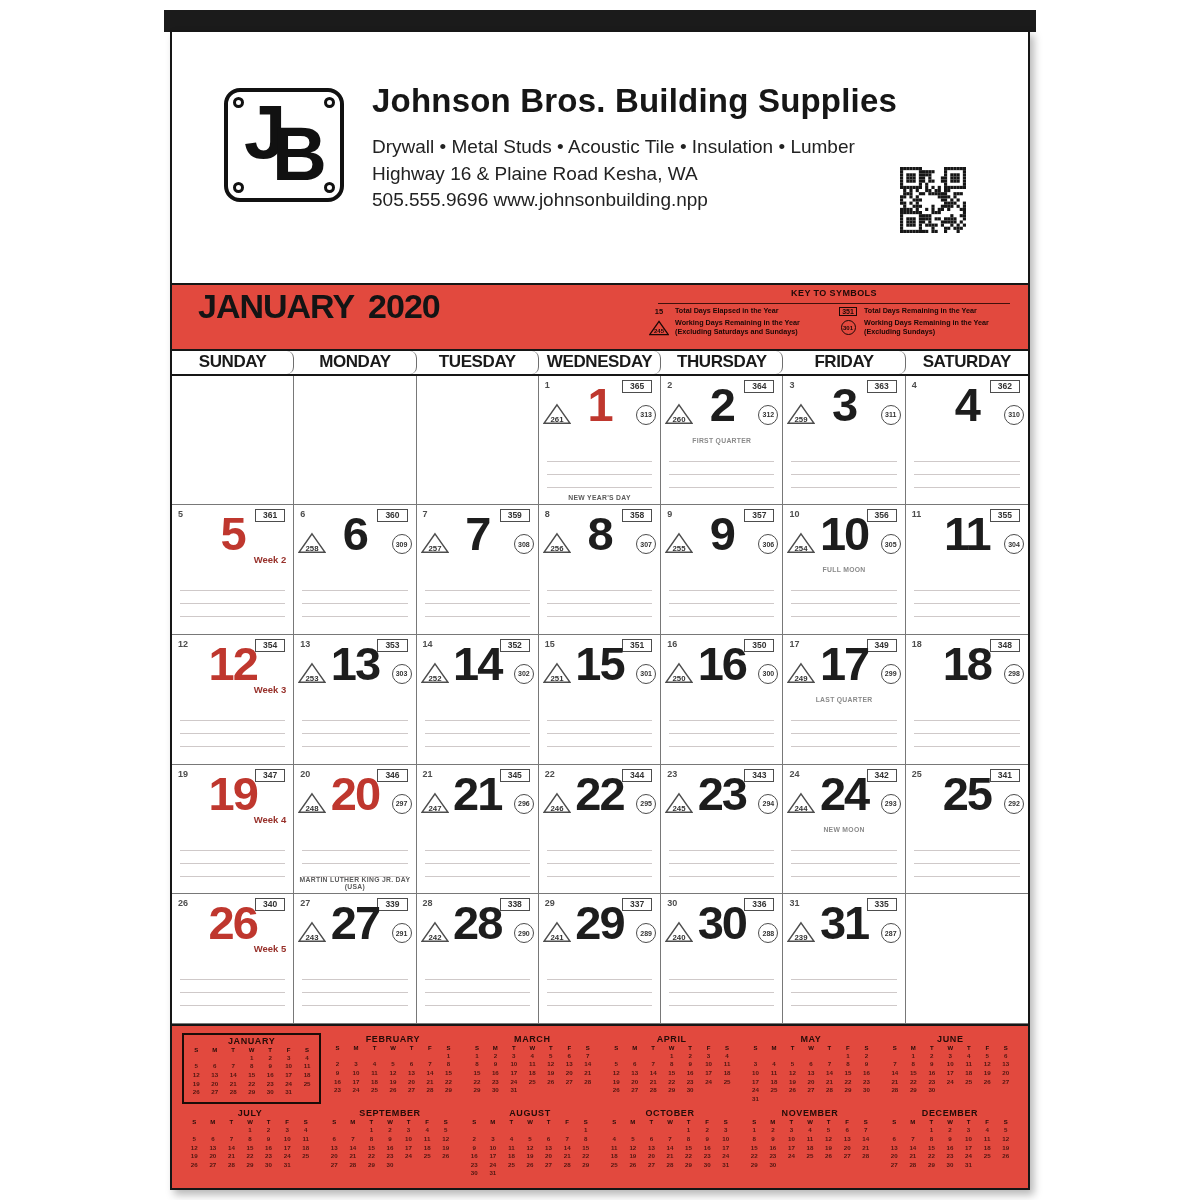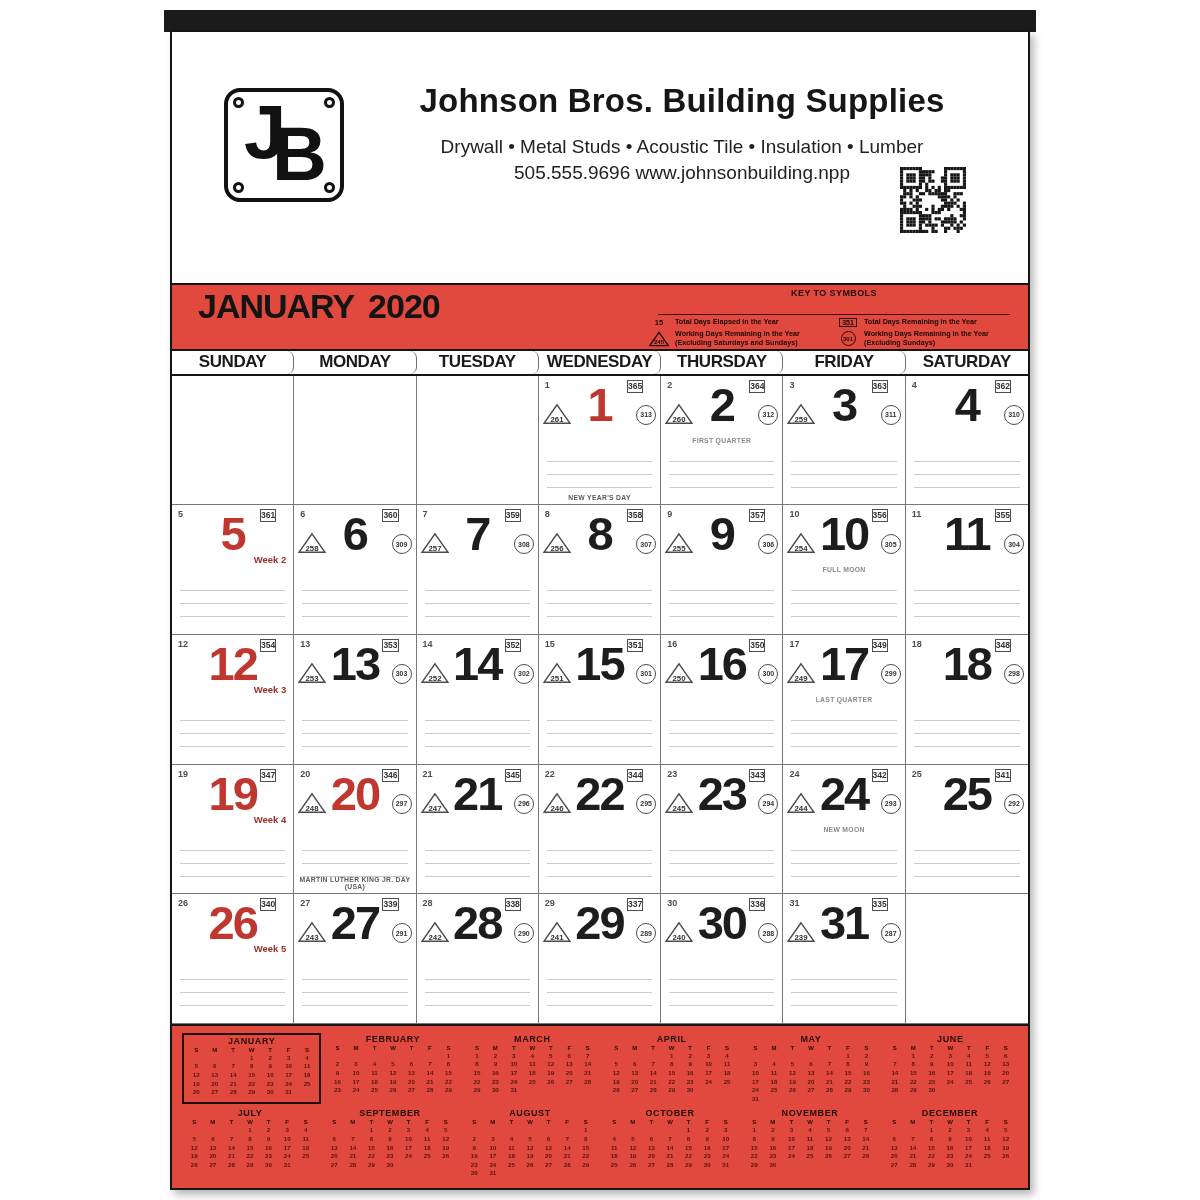--- a/index.html
+++ b/index.html
@@ -10,52 +10,52 @@
           border:2px solid #161616; box-shadow:4px 5px 8px rgba(0,0,0,.28); display:flex; flex-direction:column; }
 
   
   .brand-header { position:relative; height:253px; background:#fff; }
   .logo { position:absolute; left:52px; top:56px; width:120px; height:114px; border:4px solid #111; border-radius:16px; }
   .logo .hole { position:absolute; width:11px; height:11px; border:3px solid #111; border-radius:50%; background:#fff; }
   .hole.tl { left:5px; top:5px; } .hole.tr { right:5px; top:5px; }
   .hole.bl { left:5px; bottom:5px; } .hole.br { right:5px; bottom:5px; }
   .logo .mono-j { position:absolute; left:16px; top:-4px; font-size:76px; font-weight:bold; color:#111; letter-spacing:-4px; }
   .logo .mono-b { position:absolute; left:44px; top:18px; font-size:76px; font-weight:bold; color:#111; }
-  .brand-text { position:absolute; left:200px; top:50px; width:620px; text-align:center; color:#161616; }
+  .brand-text { position:absolute; left:200px; top:50px; width:620px; text-align:left; color:#161616; }
   .company { font-size:33px; font-weight:bold; letter-spacing:.2px; white-space:nowrap; }
   .products { font-size:19px; margin-top:16px; color:#222; white-space:nowrap; }
   .addr { font-size:19px; margin-top:5px; color:#222; }
   .contact { font-size:19px; margin-top:4px; color:#222; }
   .qr { position:absolute; right:62px; top:135px; width:66px; height:66px; background:#fff; }
 
   
   .red-banner { position:relative; height:66px; background:var(--red); border-top:2px solid #161616; }
   .banner-title { position:absolute; left:26px; top:2px; font-size:34px; font-weight:bold; color:#141414; letter-spacing:-1px; }
   .banner-title .yr { margin-left:14px; }
   .key-block { position:absolute; right:8px; top:3px; width:372px; color:#111; }
-  .key-title { text-align:center; font-size:9px; font-weight:bold; letter-spacing:.4px; border-bottom:1px solid #40100c; padding-bottom:16px; margin:0 10px 3px 10px; color:#200a08;}
+  .key-title { text-align:center; font-size:9px; font-weight:bold; letter-spacing:.4px; border-bottom:1px solid #40100c; padding-bottom:5px; margin:0 10px 3px 10px; color:#200a08;}
   .key-items { display:grid; grid-template-columns:1fr 1fr; grid-auto-rows:auto; row-gap:3px; column-gap:6px; }
   .key-item { display:flex; align-items:center; gap:5px; }
   .key-icon { flex:0 0 22px; display:flex; justify-content:center; align-items:center; color:#1c0806; }
   .key-num { font-size:7.5px; font-weight:bold; }
   .key-box { font-size:7px; font-weight:bold; border:1px solid #1c0806; padding:0 2px; }
   .key-circ { width:15px; height:15px; border:1.2px solid #1c0806; border-radius:50%; font-size:6px; font-weight:bold; display:flex; align-items:center; justify-content:center; }
   .key-label { font-size:7.2px; font-weight:bold; line-height:8.5px; color:#1c0806; }
 
   
   .weekday-row { height:27px; border-top:2px solid #161616; border-bottom:2px solid #161616; display:grid; grid-template-columns:repeat(7,1fr); background:#fff; }
   .weekday-cell { display:flex; align-items:center; justify-content:center; font-size:17px; font-weight:bold; color:#1a1a1a; border-right:1px solid #6e6e6e; letter-spacing:-0.4px;border-radius:7px; }
   .weekday-cell:last-child { border-right:none; }
 
   
   .cal-grid { height:653px; display:grid; grid-template-columns:repeat(7,1fr); grid-template-rows:repeat(5,1fr); background:#fff; }
   .cell { position:relative; border-right:1px solid #787878; border-bottom:1px solid #787878; background:#fff; }
   .cell:nth-child(7n) { border-right:none; }
   .elapsed { position:absolute; left:6px; top:4px; font-size:9px; font-weight:bold; color:#4d4d4d; }
-  .rembox { position:absolute; right:17px; top:4px; font-size:8.5px; font-weight:bold; color:#333; border:1px solid #4d4d4d; padding:0 0; line-height:11px; }
+  .rembox { position:absolute; right:8px; top:4px; font-size:8.5px; font-weight:bold; color:#333; border:1px solid #4d4d4d; padding:0 7px; line-height:11px; }
   .daynum { position:absolute; top:1px; left:0; width:100%; text-align:center; font-size:47px; font-weight:bold; letter-spacing:-2px; color:#1d1d1d; }
   .daynum.red { color:#bf372e; }
   .tri { position:absolute; left:4px; top:27px; }
   .circ { position:absolute; right:4px; top:29px; width:20px; height:20px; border:1.3px solid #4d4d4d; border-radius:50%; font-size:7px; font-weight:bold; color:#333; display:flex; align-items:center; justify-content:center; }
   .weeklabel { position:absolute; right:7px; top:49px; font-size:9.5px; font-weight:bold; color:#97302a; }
   .note { position:absolute; top:61px; left:0; width:100%; text-align:center; font-size:6.8px; font-weight:bold; letter-spacing:.3px; color:#8a8a8a; }
   .note.bottom { top:auto; bottom:3px; color:#5a5a5a; }
   .lines { position:absolute; left:8px; right:8px; top:73px; bottom:8px;
            background:repeating-linear-gradient(to bottom, transparent 0px, transparent 12px, #cfc9c9 12px, #cfc9c9 13px); }
   .lines.short { bottom:15px; }
@@ -82,20 +82,21 @@
       <span class="hole tl"></span>
       <span class="hole tr"></span>
       <span class="hole bl"></span>
       <span class="hole br"></span>
       <span class="mono-j">J</span>
       <span class="mono-b">B</span>
     </div>
     <div class="brand-text">
       <div class="company">Johnson Bros. Building Supplies</div>
       <div class="products">Drywall  •  Metal Studs  •  Acoustic Tile  •  Insulation  •  Lumber</div>
+      <div class="addr">Highway 16 &amp; Plaine Road    Kesha, WA</div>
       <div class="contact">505.555.9696     www.johnsonbuilding.npp</div>
     </div>
     <svg class="qr" id="qr-code" viewBox="0 0 21 21">
         <rect width="21" height="21" fill="#fff"></rect>
         <rect x="0" y="0" width="1" height="1" fill="#161616"></rect>
         <rect x="1" y="0" width="1" height="1" fill="#161616"></rect>
         <rect x="2" y="0" width="1" height="1" fill="#161616"></rect>
         <rect x="3" y="0" width="1" height="1" fill="#161616"></rect>
         <rect x="4" y="0" width="1" height="1" fill="#161616"></rect>
         <rect x="5" y="0" width="1" height="1" fill="#161616"></rect>

